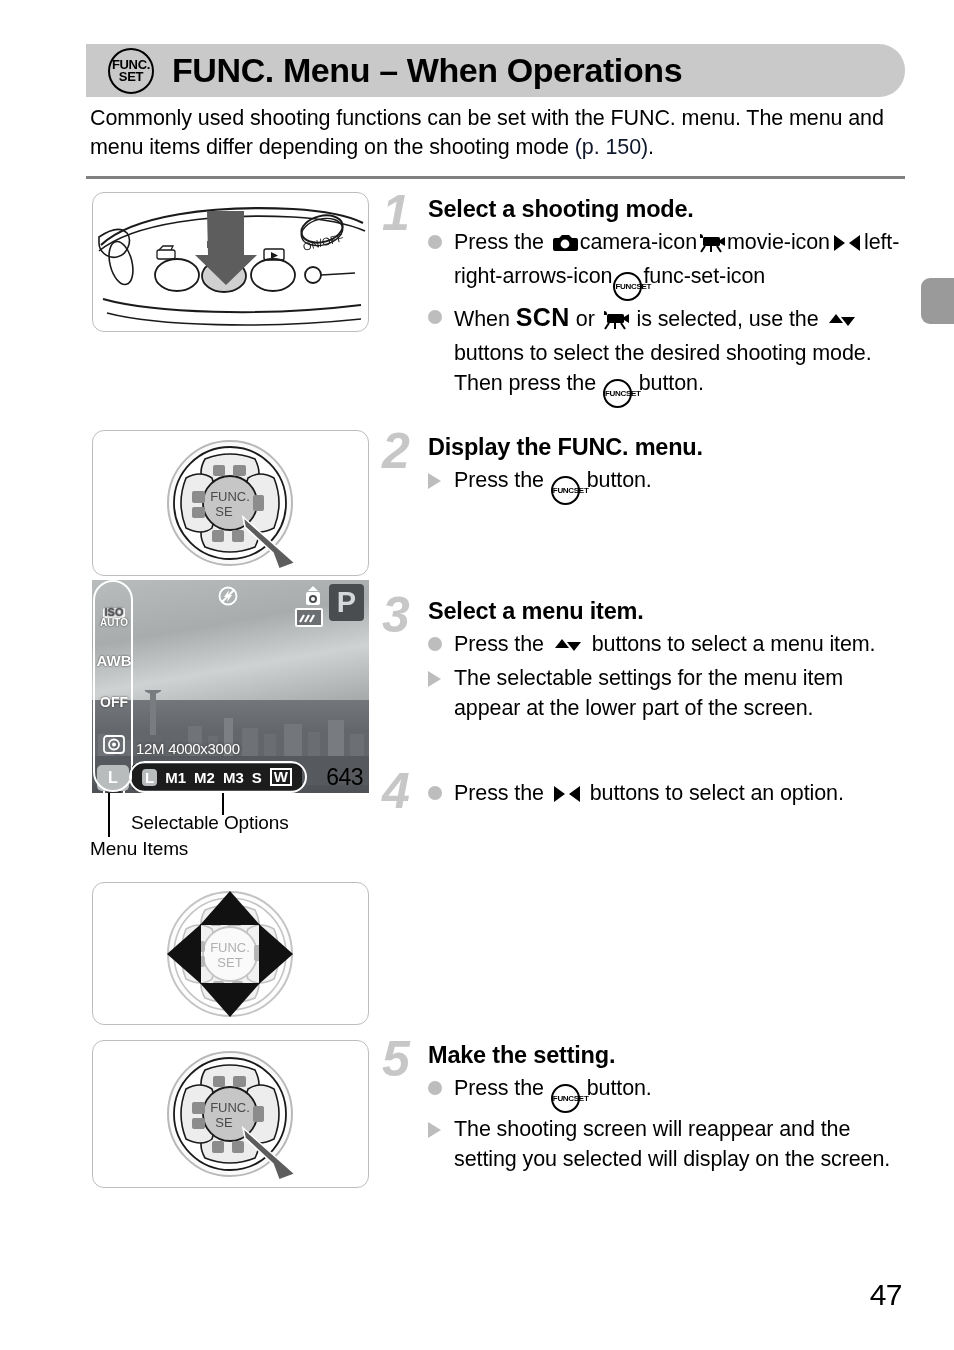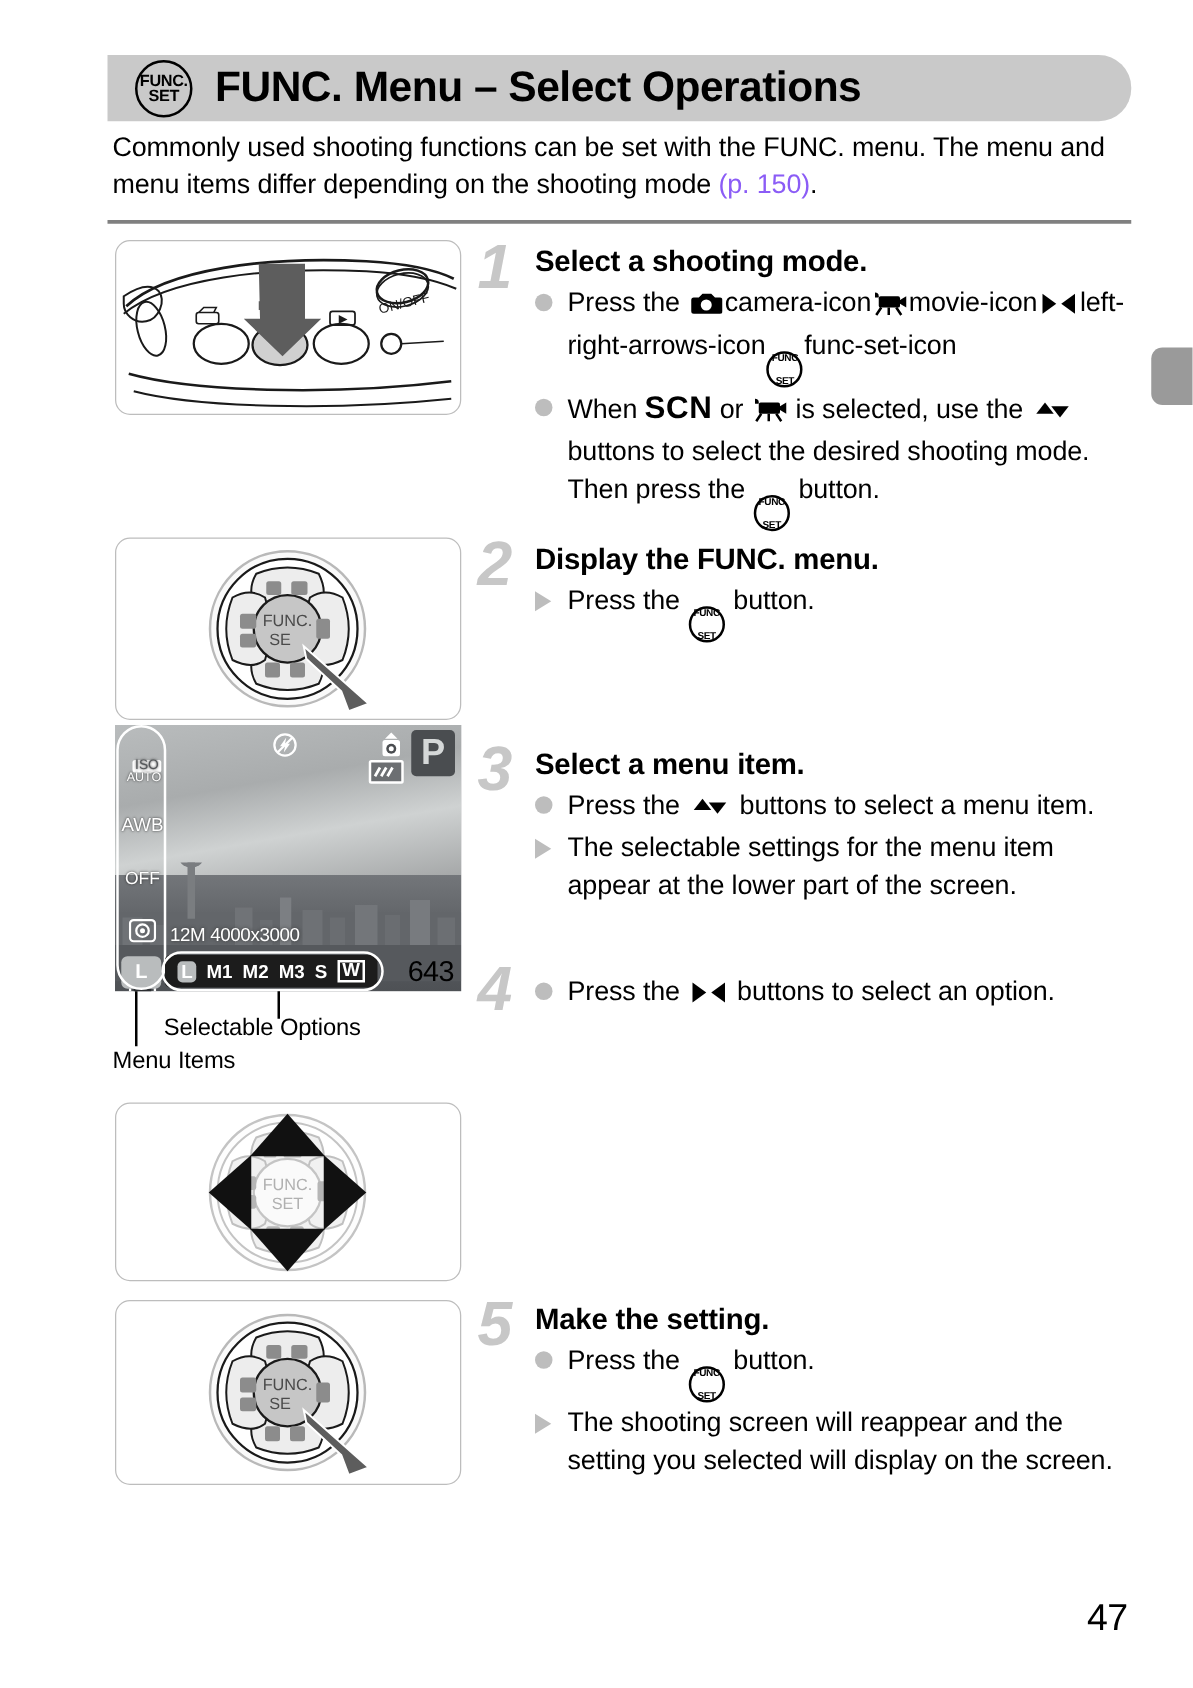--- a/index.html
+++ b/index.html
@@ -146,23 +146,22 @@
     width: 0; height: 0;
     border-left: 13px solid #bdbdbd;
     border-top: 8px solid transparent;
     border-bottom: 8px solid transparent;
     display: block;
   }
 
   
   .g-funcset {
     display: inline-flex;
-    flex-direction: column;
     align-items: center;
-    justify-content: space-between;
+    justify-content: flex-start;
     width: 25px; height: 25px;
     border-radius: 50%;
     border: 2px solid #000;
     vertical-align: -6px;
     line-height: 0.9;
     margin: 0 1px;
   }
   .g-funcset b { font-size: 8px; letter-spacing: -0.3px; }
   .g-cam {
     display: inline-block;
@@ -210,24 +209,24 @@
     position: absolute;
     left: 4px; top: 3px;
     width: 36px;
     height: 205px;
     display: flex;
     flex-direction: column;
     align-items: center;
   }
   .lcd-leftcol .cell {
     width: 30px; height: 26px;
-    display: flex; align-items: flex-end; justify-content: center;
+    display: flex; align-items: center; justify-content: center;
     color: #fff;
     font-size: 13px;
-    font-weight: normal;
+    font-weight: bold;
     text-shadow: 0 0 2px #222;
     margin-top: 25px;
   }
   .lcd-sel-ring {
     position: absolute;
     left: 1px; top: 0px;
     width: 40px; height: 212px;
     border: 2.5px solid #fff;
     border-radius: 20px;
     box-sizing: border-box;
@@ -336,25 +335,25 @@
   }
 </style>
 </head>
 <body>
 
 <div class="header-bar">
   <div class="func-badge">
     <span>FUNC.</span>
     <span>SET</span>
   </div>
-  <div class="header-title">FUNC. Menu – Select Operations</div>
+  <div class="header-title">FUNC. Menu – When Operations</div>
 </div>
 
 <div class="intro">
-  <span>Commonly used shooting functions can be set with the FUNC. menu. The menu and menu items differ depending on the shooting mode </span><a class="pageref" href="#" style="text-decoration:none;color:#8b5cf6">(p. 150)</a><span>.</span>
+  <span>Commonly used shooting functions can be set with the FUNC. menu. The menu and menu items differ depending on the shooting mode </span><a class="pageref" href="#" style="text-decoration:none;color:#0f172a">(p. 150)</a><span>.</span>
 </div>
 
 <div class="rule"></div>
 <div class="chapter-tab"></div>
 
 <div class="illus" style="top:192px; height:140px;">
   <svg width="275" height="138" viewBox="0 0 275 138">
     <path d="M8,52 C40,22 120,12 200,16 C235,18 258,24 270,30" fill="none" stroke="#1a1a1a" stroke-width="2.2"></path>
     <path d="M6,58 C40,30 120,20 200,24 C235,26 258,32 272,38" fill="none" stroke="#1a1a1a" stroke-width="1.6"></path>
     <path d="M10,106 C60,120 170,124 268,112" fill="none" stroke="#1a1a1a" stroke-width="2"></path>

